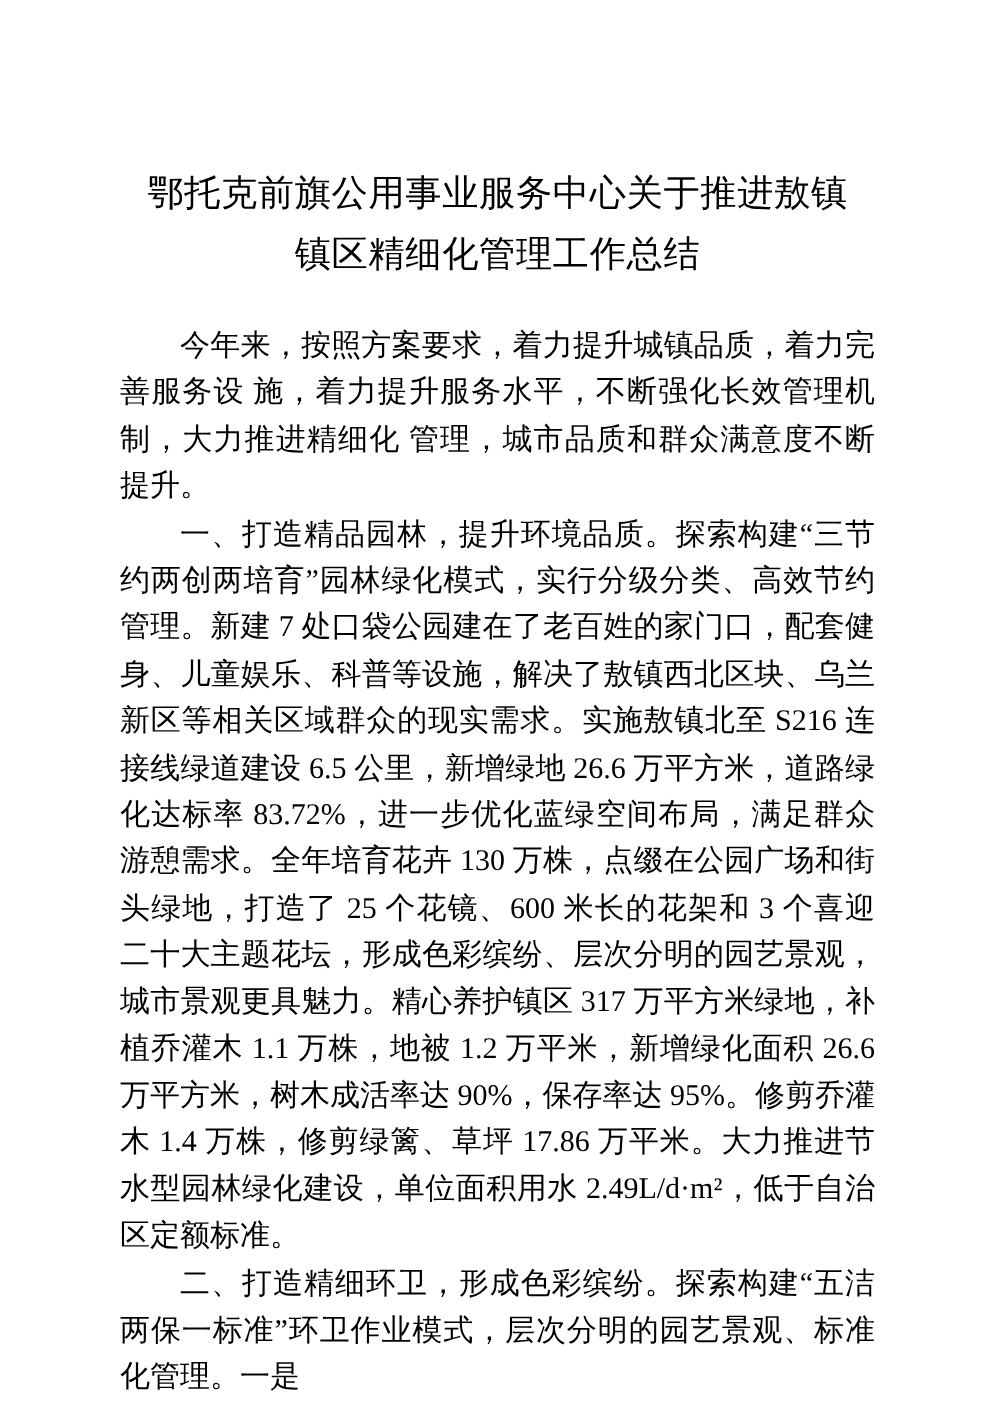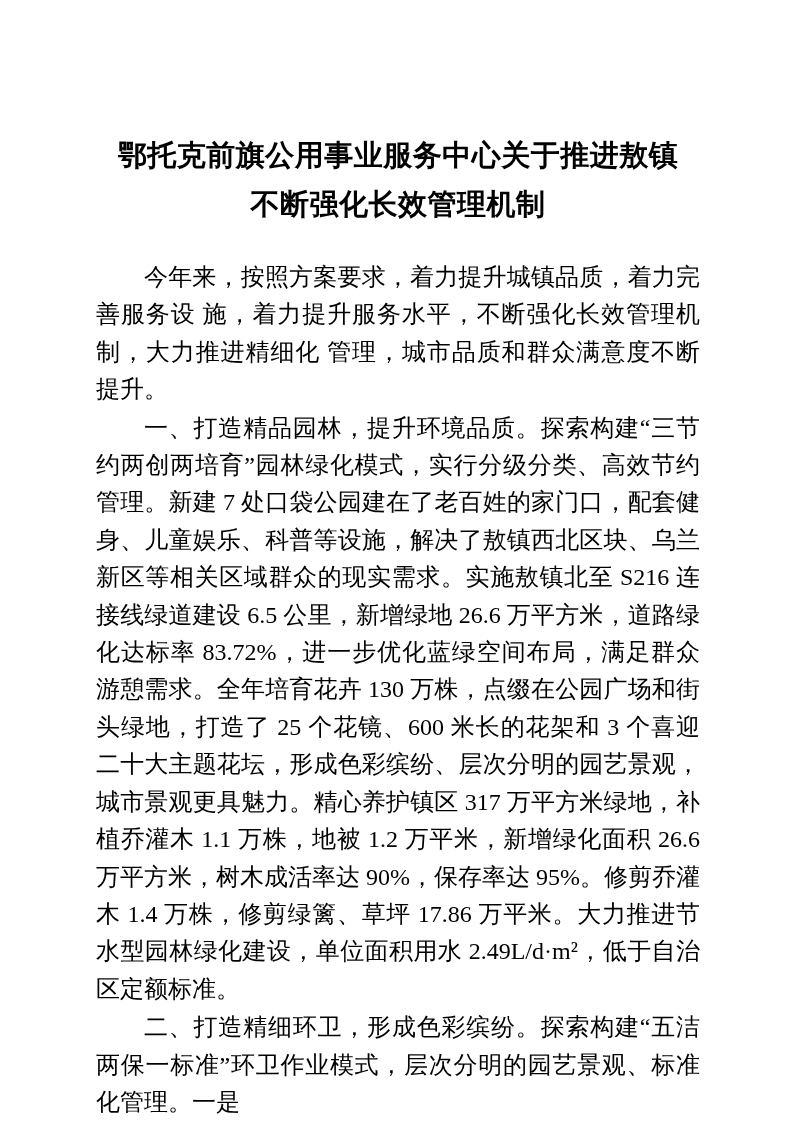--- a/index.html
+++ b/index.html
@@ -18,21 +18,21 @@
   }
   .content {
     position: absolute;
     left: 96px;
     top: 131px;
     width: 604px;
   }
   .doc-title {
     font-size: 29px;
     line-height: 49px;
-    font-weight: bold;
+    font-weight: normal;
     text-align: center;
     letter-spacing: 0.5px;
     margin: 0 0 30px 0;
   }
   .doc-body {
     font-size: 24px;
     line-height: 37.4px;
   }
   .para {
     margin: 0;
@@ -48,21 +48,21 @@
     font-weight: normal;
   }
 </style>
 </head>
 <body>
 
 <div class="page">
   <div class="content">
     <h1 class="doc-title">
       <div>鄂托克前旗公用事业服务中心关于推进敖镇</div>
-      <div>不断强化长效管理机制</div>
+      <div>镇区精细化管理工作总结</div>
     </h1>
     <div class="doc-body">
         <p class="para"><span class="run">今年来，按照方案要求，着力提升城镇品质，着力完善服务设 施，着力提升服务水平，不断强化长效管理机制，大力推进精细化 管理，城市品质和群众满意度不断提升。</span></p>
         <p class="para"><span class="run heading-run">一、打造精品园林，提升环境品质。</span><span class="run">探索构建“三节约两创两培育”园林绿化模式，实行分级分类、高效节约管理。新建 7 处口袋公园建在了老百姓的家门口，配套健身、儿童娱乐、科普等设施，解决了敖镇西北区块、乌兰新区等相关区域群众的现实需求。实施敖镇北至 S216 连接线绿道建设 6.5 公里，新增绿地 26.6 万平方米，道路绿化达标率 83.72%，进一步优化蓝绿空间布局，满足群众游憩需求。全年培育花卉 130 万株，点缀在公园广场和街头绿地，打造了 25 个花镜、600 米长的花架和 3 个喜迎二十大主题花坛，形成色彩缤纷、层次分明的园艺景观，城市景观更具魅力。精心养护镇区 317 万平方米绿地，补植乔灌木 1.1 万株，地被 1.2 万平米，新增绿化面积 26.6 万平方米，树木成活率达 90%，保存率达 95%。修剪乔灌木 1.4 万株，修剪绿篱、草坪 17.86 万平米。大力推进节水型园林绿化建设，单位面积用水 2.49L/d·m²，低于自治区定额标准。</span></p>
         <p class="para"><span class="run heading-run">二、打造精细环卫，形成色彩缤纷。</span><span class="run">探索构建“五洁两保一标准”环卫作业模式，层次分明的园艺景观、标准化管理。一是</span></p>
       </div>
   </div>
 </div>
 
 </body></html>

